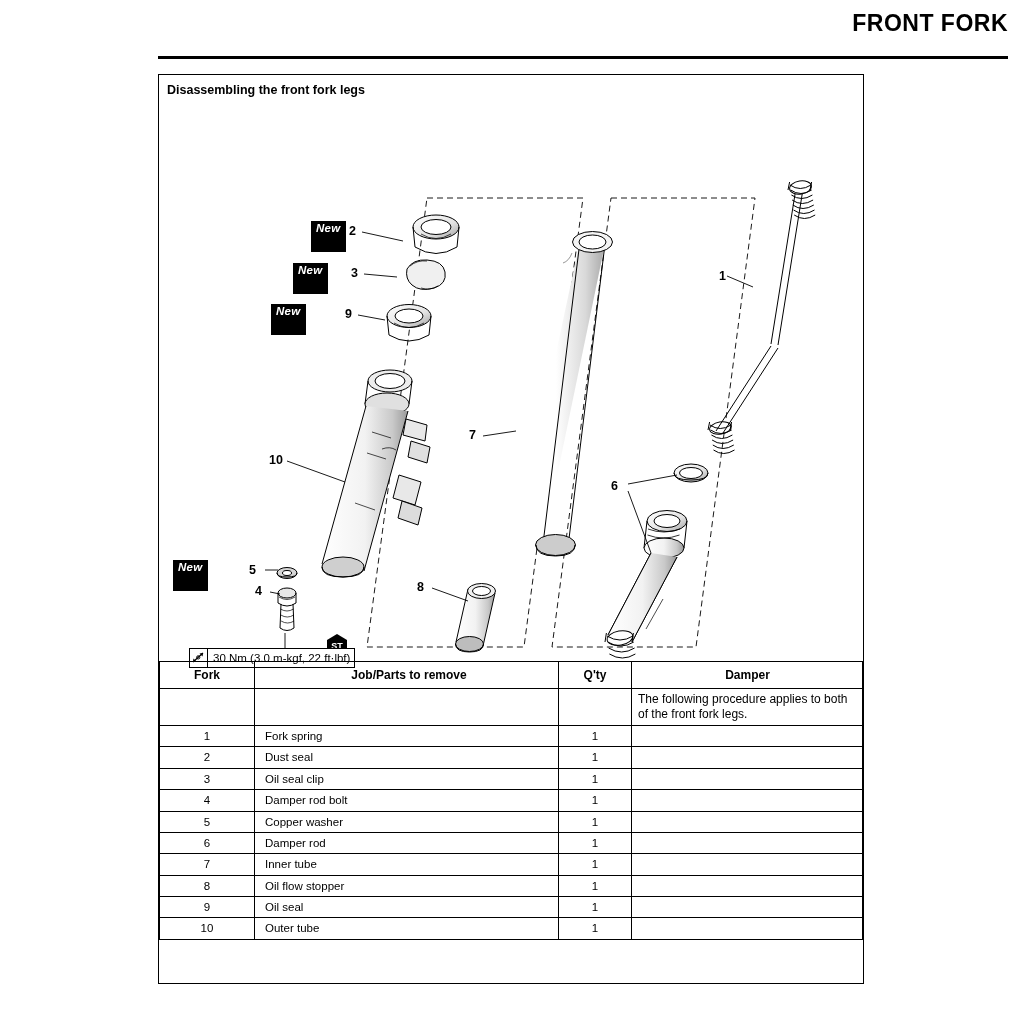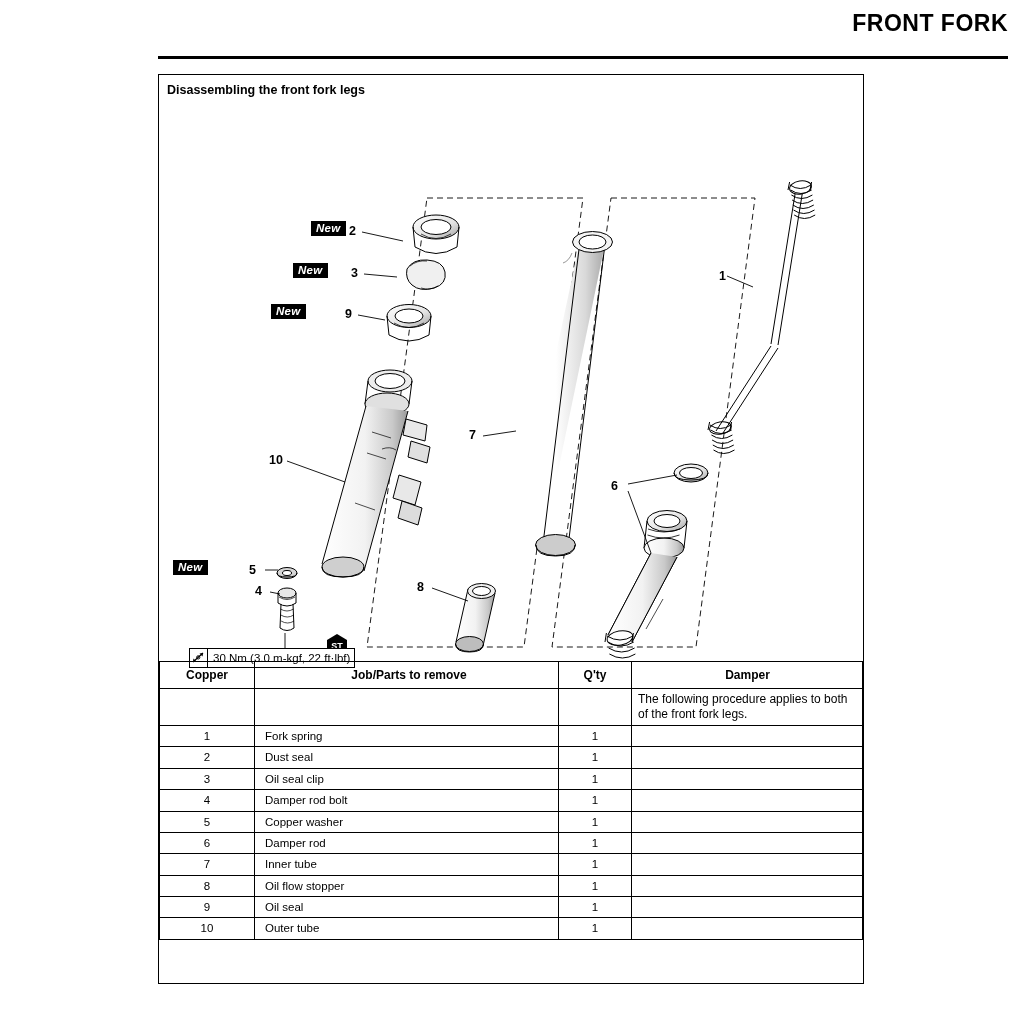--- a/index.html
+++ b/index.html
@@ -71,21 +71,21 @@
     font-weight: bold;
   }
   
   .newbadge {
     position: absolute;
     background: #000;
     color: #fff;
     font-size: 11.5px;
     font-weight: bold;
     font-style: italic;
-    padding: 1px 5px 2px 5px;
+    padding: 1px 5px 18px 5px;
     letter-spacing: 0.3px;
   }
   
   .torque-box {
     position: absolute;
     border: 1.2px solid #000;
     background: #fff;
     height: 18px;
     display: flex;
     align-items: center;
@@ -394,21 +394,21 @@
             <circle cx="7.2" cy="7.4" r="1.6" fill="none" stroke="#000" stroke-width="1"></circle>
           </svg>
         </span>
         <span>30 Nm (3.0 m-kgf, 22 ft·lbf)</span>
       </div>
     </div>
 
     <table class="tbl">
       <thead>
         <tr>
-          <th class="col-order">Copper</th>
+          <th class="col-order">Fork</th>
           <th class="col-job" style="text-align:center;">Job/Parts to remove</th>
           <th class="col-qty">Q'ty</th>
           <th class="col-remarks" style="text-align:center;">Damper</th>
         </tr>
       </thead>
       <tbody>
         <tr class="row-note">
           <td class="col-order"></td>
           <td class="col-job"></td>
           <td class="col-qty"></td>

